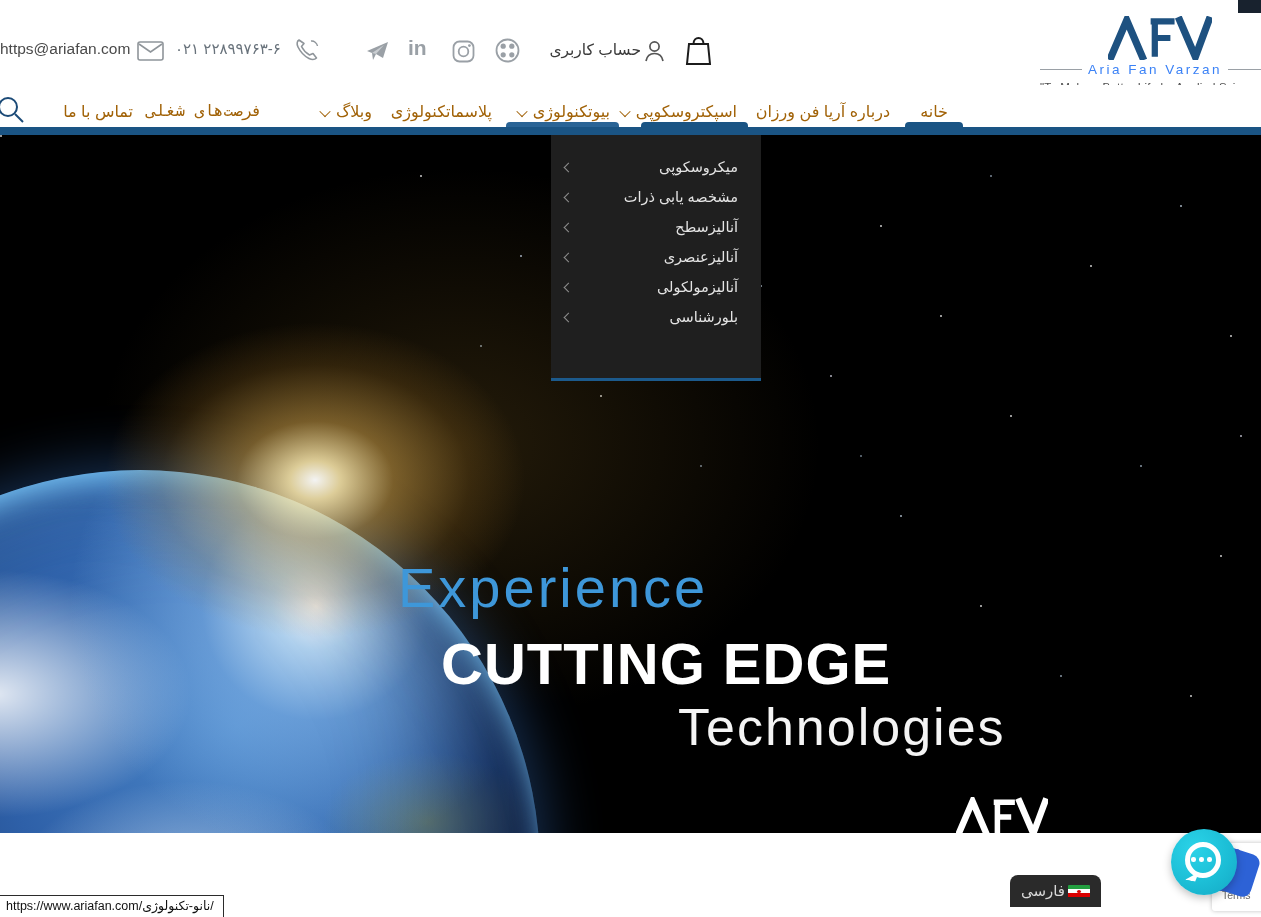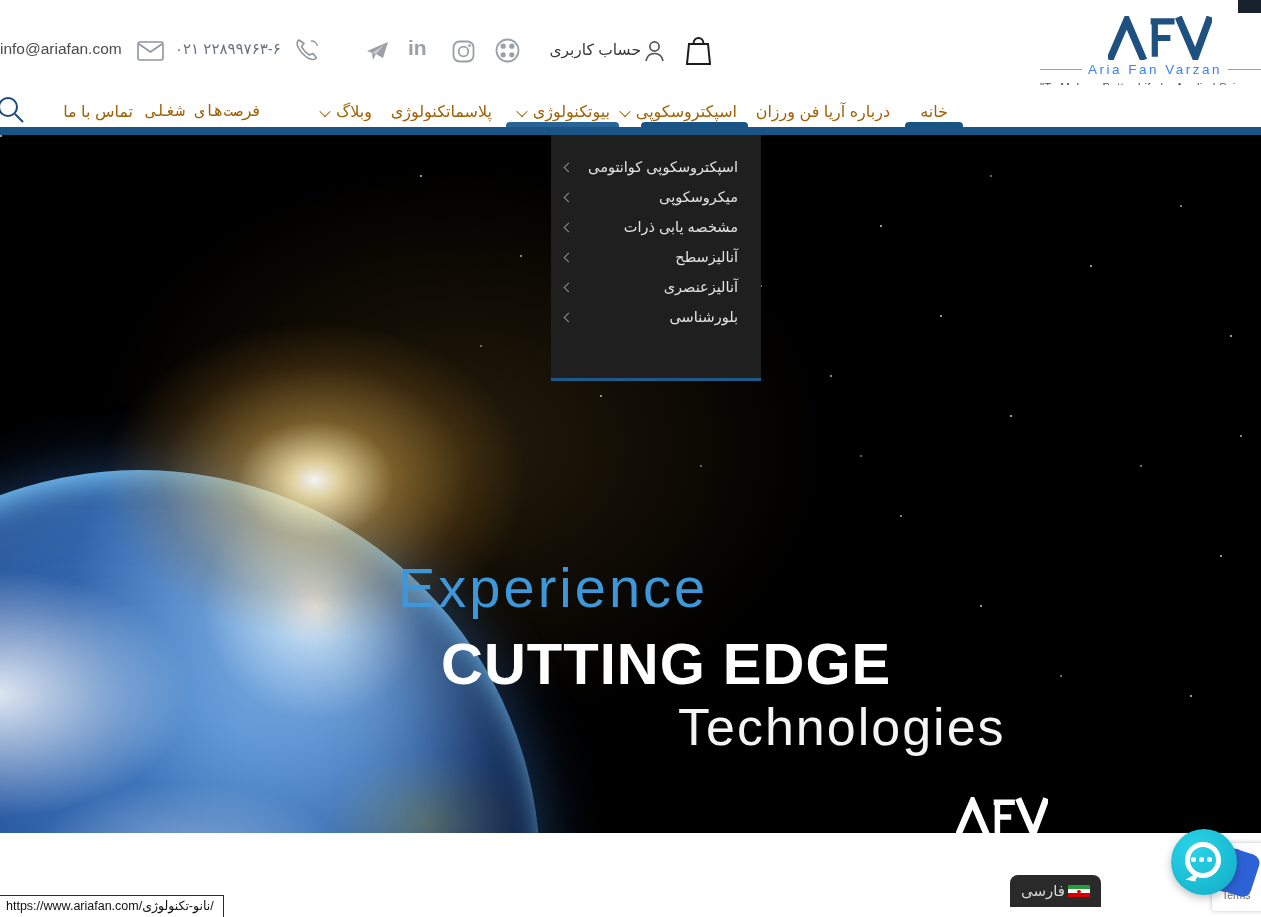--- a/index.html
+++ b/index.html
@@ -106,21 +106,21 @@
     padding:2px 9px 0 6px; font-size:12.5px; color:#111; white-space:nowrap; direction:ltr; }
 
   svg { display:block; }
 </style>
 </head>
 <body>
 
 <div id="page">
 
   <div class="topbar">
-    <span class="email">info@ariafan.com</span>
+    <span class="email">https@ariafan.com</span>
     <svg class="icon-mail" viewBox="0 0 27 20">
       <rect x="1" y="1" width="25" height="18" rx="2" fill="none" stroke="#8f959a" stroke-width="1.6"></rect>
       <path d="M2 3 L13.5 11 L25 3" fill="none" stroke="#8f959a" stroke-width="1.6"></path>
     </svg>
     <span class="phone">۰۲۱ ۲۲۸۹۹۷۶۳-۶</span>
     <svg class="icon-phone" viewBox="0 0 28 27">
       <path d="M6 3 C4 4 3.5 7 5 10 C7 14 11 19 16 21.5 C19 23 22 22.5 23.5 21 L20 16.5 L16.5 18 C13 16 10 12.5 8.5 9.5 L11 6.5 Z" fill="none" stroke="#8f959a" stroke-width="1.6" stroke-linejoin="round"></path>
       <path d="M18 4 C21 3.5 24 6 24.5 9" fill="none" stroke="#8f959a" stroke-width="1.4"></path>
     </svg>
 
@@ -205,37 +205,37 @@
         <path d="M69 3 L84 38 L97 3" fill="none" stroke="#ffffff" stroke-width="7" stroke-linecap="square"></path>
       </svg>
 
     </div>
 
   </div>
 
   <div class="dropdown">
     <div class="dd-item">
         <i class="chev-left"></i>
-        <span class="dd-label">اسپکتروسکوپی کوانتومی</span>
-      </div>
-    <div class="dd-item">
-        <i class="chev-left"></i>
         <span class="dd-label">میکروسکوپی</span>
       </div>
     <div class="dd-item">
         <i class="chev-left"></i>
         <span class="dd-label">مشخصه یابی ذرات</span>
       </div>
     <div class="dd-item">
         <i class="chev-left"></i>
         <span class="dd-label">آنالیزسطح</span>
       </div>
     <div class="dd-item">
         <i class="chev-left"></i>
         <span class="dd-label">آنالیزعنصری</span>
+      </div>
+    <div class="dd-item">
+        <i class="chev-left"></i>
+        <span class="dd-label">آنالیزمولکولی</span>
       </div>
     <div class="dd-item">
         <i class="chev-left"></i>
         <span class="dd-label">بلورشناسی</span>
       </div>
   </div>
 
   <div class="recaptcha">
     <div class="blue"></div>
     <span class="terms">Terms</span>

